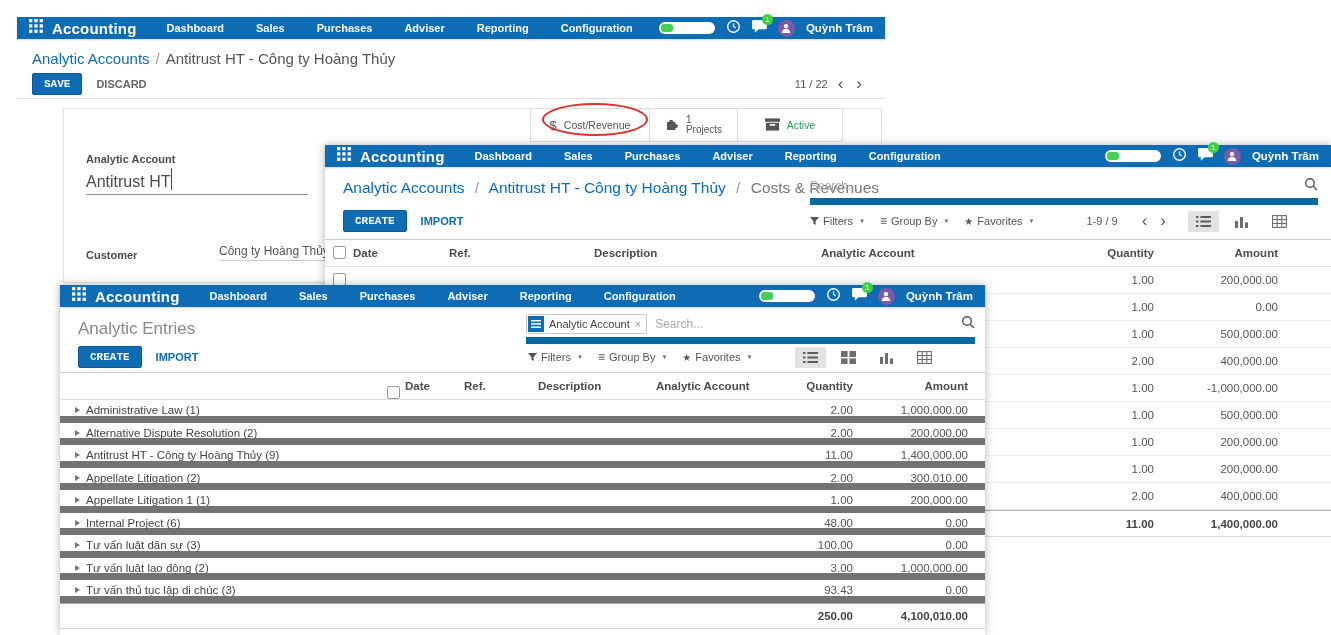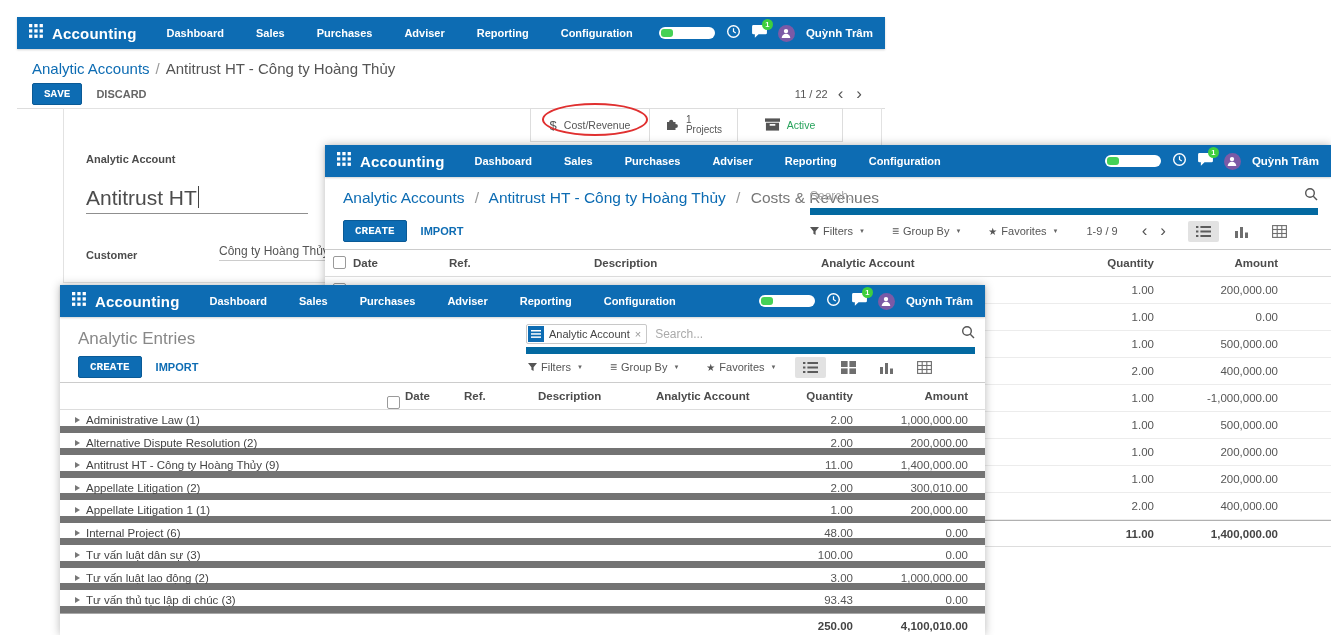--- a/index.html
+++ b/index.html
@@ -4,39 +4,39 @@
 <style>
   *{box-sizing:border-box;margin:0;padding:0}
   html,body{margin:0;background:#fff}
   body{font-family:"Liberation Sans",sans-serif;}
   #canvas{position:relative;width:1331px;height:635px;background:#fff;overflow:hidden}
   .window{position:absolute;background:#fff}
   #w1{left:17px;top:17px;width:868px;height:266px;z-index:1}
   #w2{left:325px;top:145px;width:1006px;height:490px;z-index:2;box-shadow:0 0 9px rgba(0,0,0,.28)}
   #w3{left:60px;top:285px;width:925px;height:350px;z-index:3;box-shadow:0 0 9px rgba(0,0,0,.28)}
   
-  .navbar{height:32px;background:#0d6cb3;display:flex;align-items:center;padding:0 12px;color:#fff;box-shadow:0 1px 2px rgba(0,0,0,.18)}
+  .navbar{height:22px;background:#0d6cb3;display:flex;align-items:center;padding:0 12px;color:#fff;box-shadow:0 1px 2px rgba(0,0,0,.18)}
   .appname{font-size:15px;font-weight:bold;margin-left:9px;letter-spacing:.2px}
   .menus{display:flex;gap:32px;margin-left:30px}
   .menu-item{font-size:11px;font-weight:bold;cursor:pointer;white-space:nowrap}
   .nav-right{margin-left:auto;display:flex;align-items:center;gap:11px}
   .timer{width:56px;height:12px;background:#fff;border-radius:6px;position:relative;display:inline-block}
   .timer-fill{position:absolute;left:2px;top:2px;width:12px;height:8px;background:#45d155;border-radius:3px}
   .chatwrap{position:relative;display:inline-block}
   .badge{position:absolute;top:-5px;right:-6px;background:#3ecf3e;color:#fff;border-radius:50%;width:11px;height:11px;font-size:7.5px;line-height:11px;text-align:center;font-weight:bold}
   .avatar{width:17px;height:17px;border-radius:50%;background:#7b5aa6;display:inline-flex;align-items:center;justify-content:center}
   .username{font-size:11.5px;font-weight:bold}
   
   .btn-primary{background:#0d6cb3;color:#fff;border:1px solid #0a5a96;font-size:11px;font-weight:bold;padding:4px 11px;border-radius:2px;cursor:pointer;font-family:Liberation Mono, monospace}
   .btn-link{color:#0d6cb3;font-size:11px;font-weight:bold;margin-left:14px;cursor:pointer}
   .btn-muted{color:#666;font-size:11px;font-weight:bold;margin-left:14px;cursor:pointer}
   .bc-link{color:#0d6cb3;cursor:pointer}
   .bc-sep{color:#999;margin:0 6px}
   .bc-current{color:#777}
-  .filtergroup{position:absolute;display:flex;gap:27px;align-items:center;font-size:11px;color:#555;white-space:nowrap}
+  .filtergroup{position:absolute;display:flex;gap:15px;align-items:center;font-size:11px;color:#555;white-space:nowrap}
   .fg-item{display:inline-flex;align-items:center;gap:4px;cursor:pointer}
   .caret{font-size:6px;color:#666;margin-left:2px}
   .star{font-size:10px;color:#555}
   .bars{font-size:12px;color:#555;line-height:10px}
   .pager{font-size:11px;color:#555}
   .chev{font-size:17px;color:#555;cursor:pointer;line-height:12px;padding:0 3px}
   .vs{padding:4px 8px;border-radius:2px;cursor:pointer;display:inline-flex;align-items:center}
   .vs.active{background:#e2e2e2}
   .checkbox{width:13px;height:13px;border:1px solid #9a9a9a;border-radius:2px;background:#fff;display:inline-block}
   .search-in{border:none;outline:none;font-size:12px;color:#555;background:transparent;font-family:inherit;flex:1}
@@ -49,21 +49,21 @@
   .statbox{position:absolute;left:466px;top:-1px;width:313px;height:34px;display:flex;border:1px solid #ddd;background:#fff}
   .statbtn{display:flex;align-items:center;justify-content:center;gap:7px;font-size:10.5px;color:#555;cursor:pointer}
   .statbtn+.statbtn{border-left:1px solid #ddd}
   .sb1{width:118px}.sb2{width:88px}.sb3{flex:1}
   .dollar{font-size:13px;color:#555}
   .stack{display:flex;flex-direction:column;line-height:10.5px;font-size:10px;color:#555}
   .active-label{color:#28a35c}
   .red-oval{position:absolute;left:478px;top:-6px;width:106px;height:33px;border:2px solid #e03030;border-radius:50%;pointer-events:none;z-index:5}
   .flabel{font-size:11px;font-weight:bold;color:#4c4c4c}
   .field-aa{position:absolute;left:22px;top:44px}
-  .bigedit{font-size:21px;color:#4c4c4c;border-bottom:1px solid #8f8f8f;width:222px;padding:2px 0 3px 0;margin-top:19px}
+  .bigedit{font-size:16px;color:#4c4c4c;border-bottom:1px solid #8f8f8f;width:222px;padding:2px 0 3px 0;margin-top:1px}
   .tcaret{display:inline-block;width:0;border-left:1.5px solid #444;height:22px;margin-left:1px;vertical-align:-3px}
   .frow{position:absolute;left:22px;display:flex;align-items:flex-end}
   .frow .flabel{width:133px}
   .fvalue{width:255px;border-bottom:1px solid #ccc;font-size:12px;color:#555;min-height:17px;padding-bottom:1px}
   
   .brow{height:36px;position:relative;padding:12px 0 0 18px;font-size:15.5px;white-space:nowrap}
   .searchzone{position:absolute;display:flex;align-items:center;border-bottom:7px solid #0369a1;padding-bottom:3px}
   .crow{height:36px;position:relative;display:flex;align-items:center;padding-left:18px}
   .pagerbox{position:absolute;display:flex;align-items:center;gap:7px}
   

